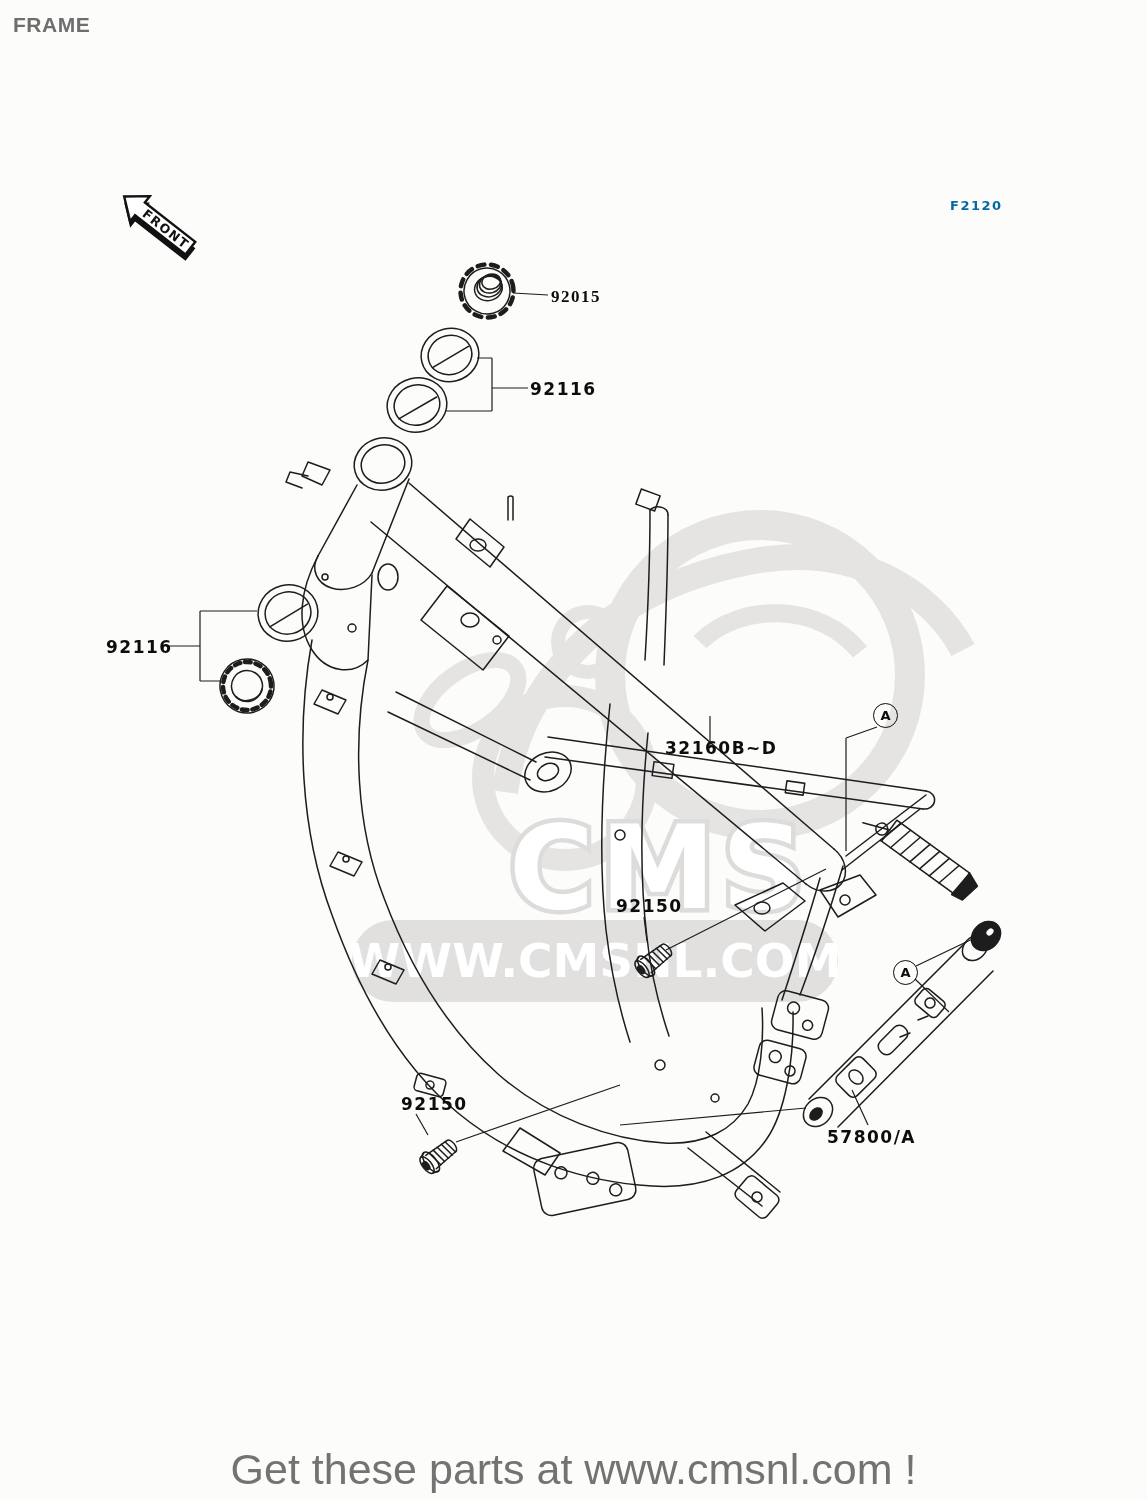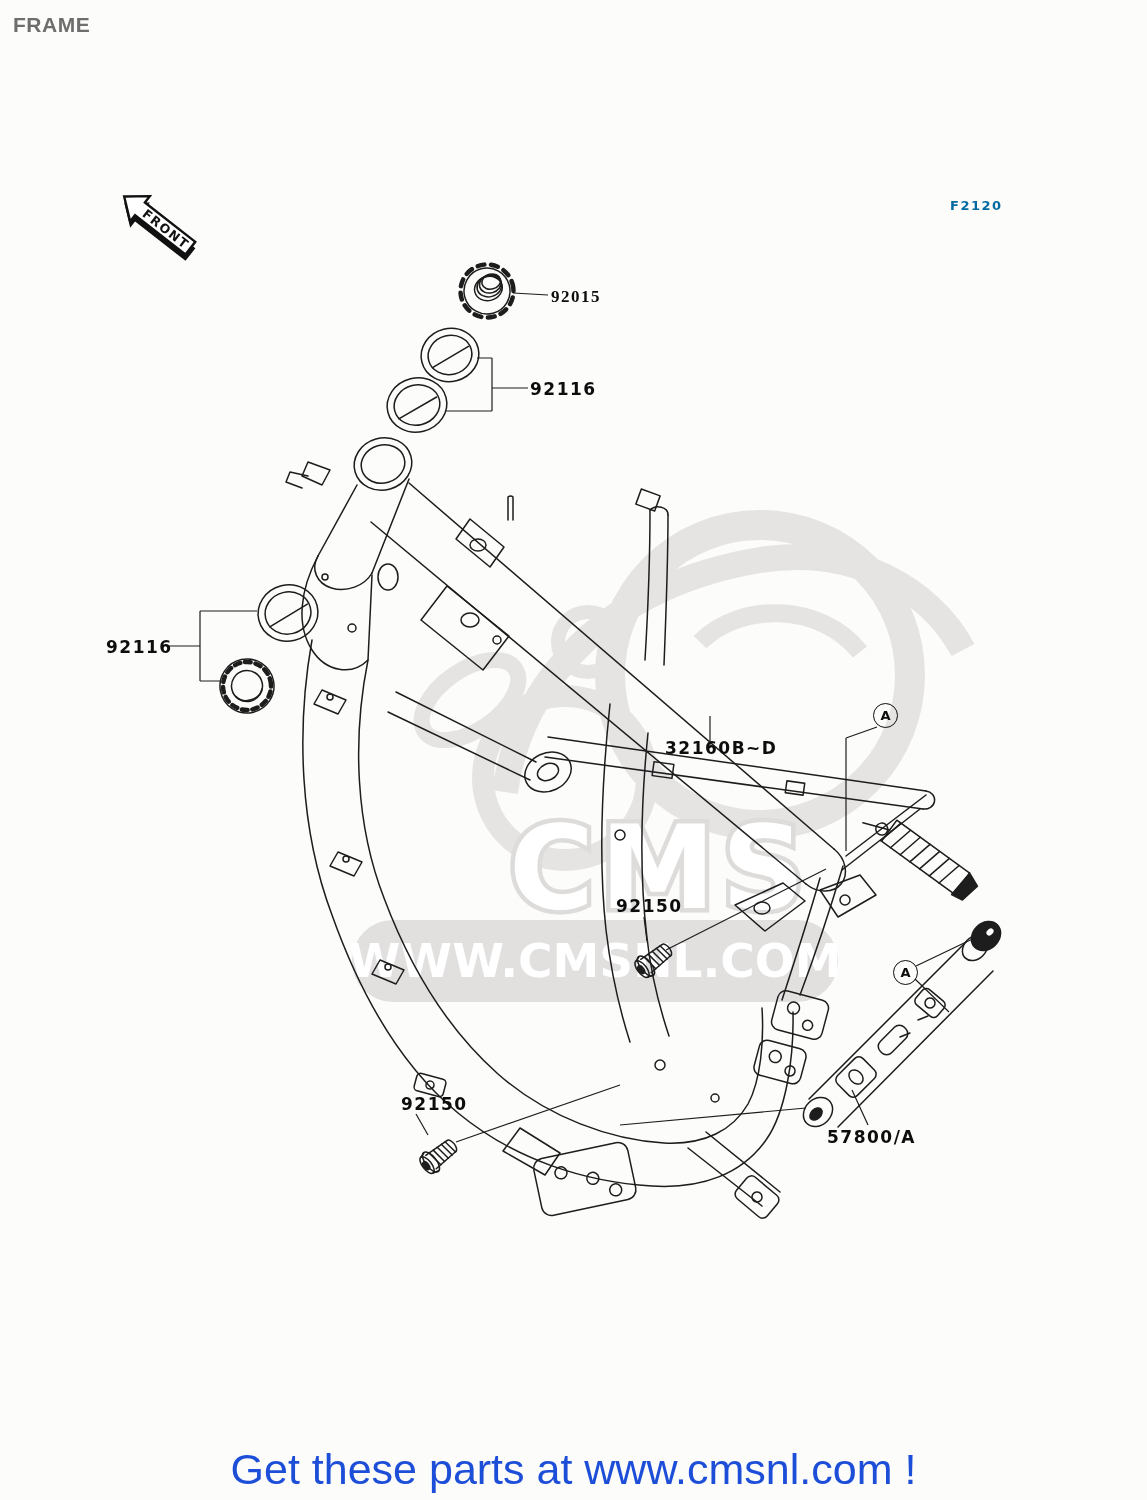--- a/index.html
+++ b/index.html
@@ -4,21 +4,21 @@
 <style>
   html,body{margin:0;padding:0;}
   body{width:1147px;height:1500px;background:#fcfcfa;font-family:"Liberation Sans",sans-serif;}
   .page{position:relative;width:1147px;height:1500px;overflow:hidden;background:#fcfcfa;}
   .page-title{position:absolute;left:13px;top:13px;font-size:21px;color:#6e6e6e;letter-spacing:.5px;font-family:"Liberation Sans",sans-serif;font-weight:bold;}
   .figure-code{position:absolute;left:950px;top:166px;font:bold 13px "DejaVu Sans",sans-serif;letter-spacing:1.5px;color:#0369a1;margin-top:32px;}
   .part-label{position:absolute;font:bold 17px "DejaVu Sans",sans-serif;letter-spacing:1.5px;color:#0d0d0d;white-space:nowrap;}
   .ref-bubble{position:absolute;width:23px;height:23px;border:1.7px solid #0d0d0d;border-radius:50%;
     display:flex;align-items:center;justify-content:center;font:bold 13px "DejaVu Sans",sans-serif;color:#0d0d0d;background:transparent;}
   .footer-banner{position:absolute;left:0;top:1445px;width:1147px;text-align:center;}
-  .footer-banner span{font-family:"Liberation Sans",sans-serif;font-size:43px;color:#1d4ed8;text-align:center;}
+  .footer-banner span{font-family:"Liberation Sans",sans-serif;font-size:43px;color:#737373;text-align:center;}
   svg{position:absolute;left:0;top:0;}
   .art{stroke:#1d1d1d;fill:none;stroke-width:1.5;stroke-linecap:round;stroke-linejoin:round;}
   .leader{stroke:#1d1d1d;fill:none;stroke-width:1.2;}
 </style>
 </head>
 <body>
 
 <div class="page">
 
   <div class="page-title">FRAME</div>

